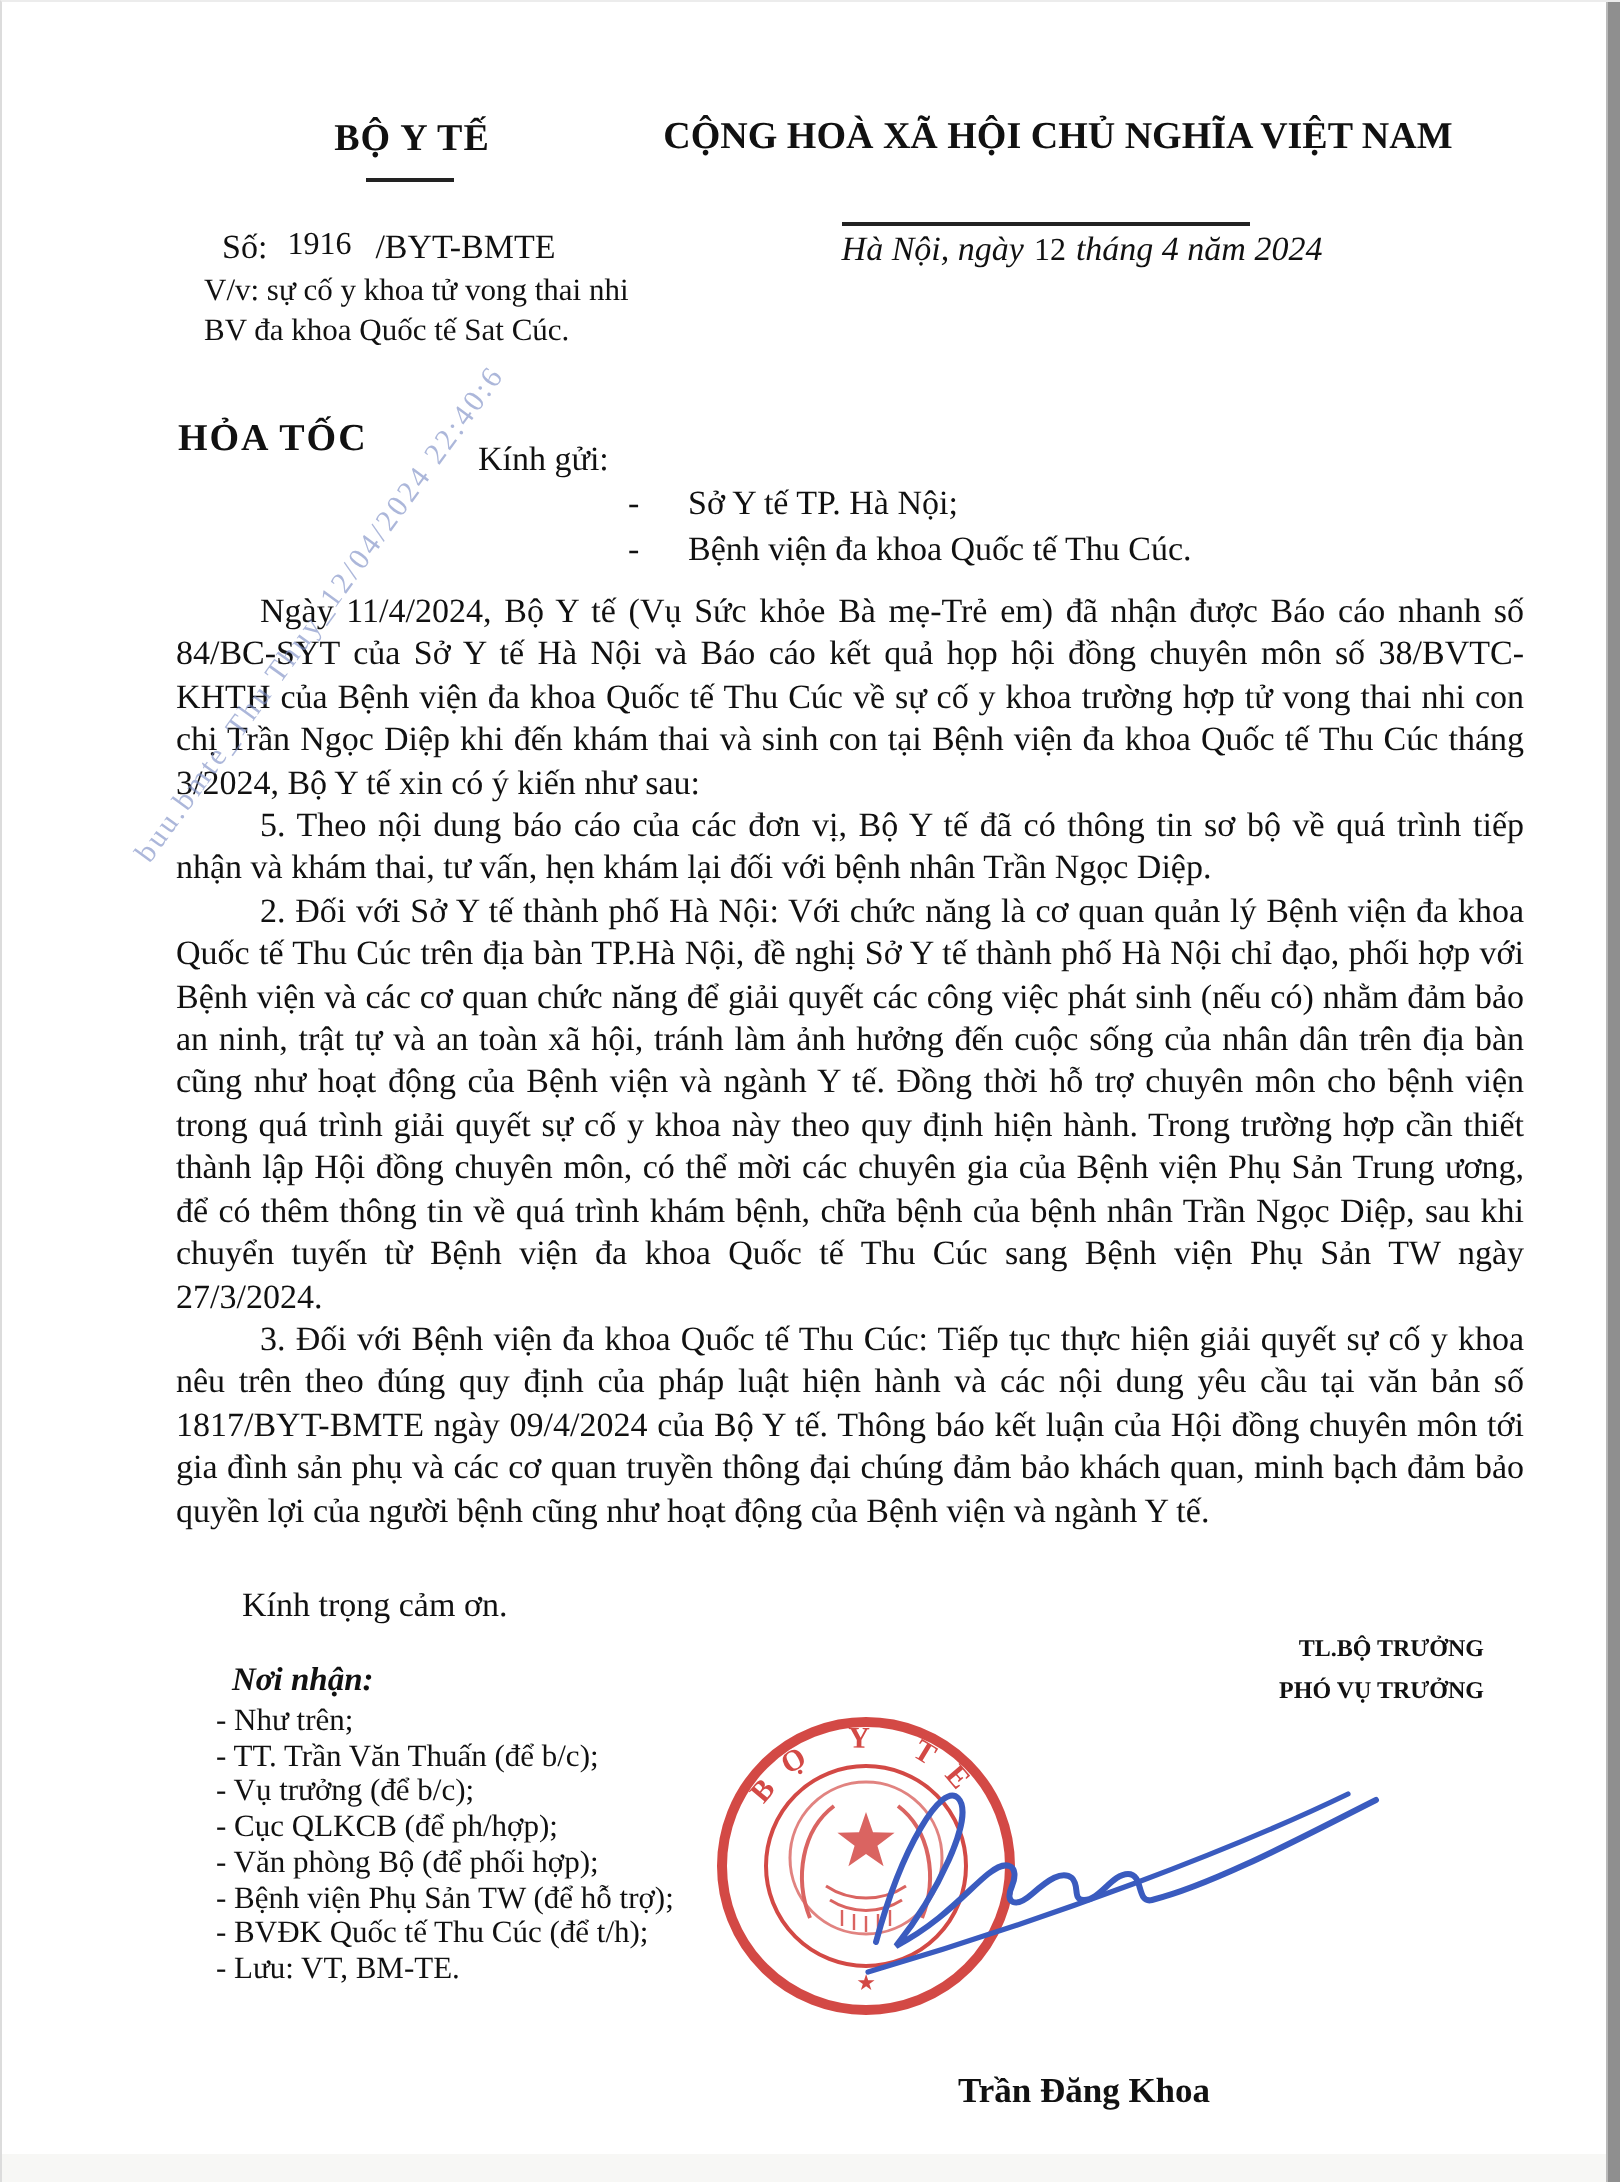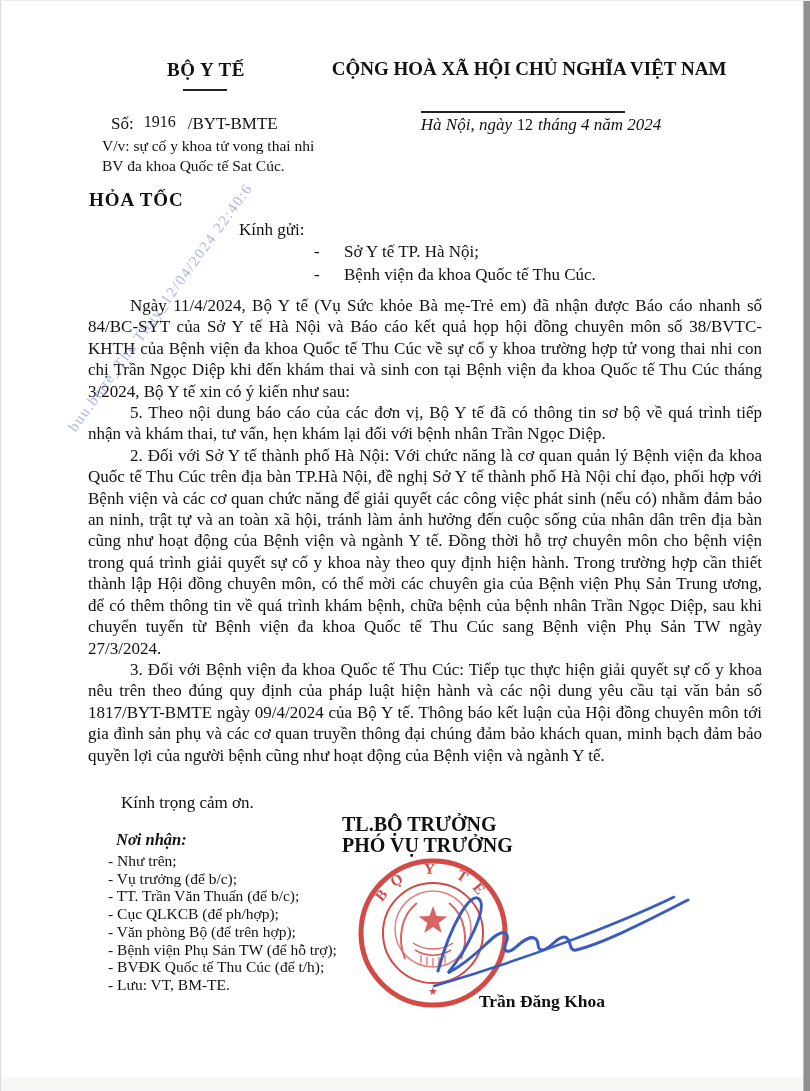--- a/index.html
+++ b/index.html
@@ -32,33 +32,33 @@
   .agency-underline{left:182px;top:88px;width:44px;height:2px;background:#222;}
   .nat1{left:318px;top:57px;width:420px;text-align:center;font-weight:bold;font-size:19px;}
   .nat2{left:318px;top:85px;width:420px;text-align:center;font-weight:bold;font-size:17.5px;}
   .nat-underline{left:420px;top:110px;width:204px;height:2px;background:#222;}
   .so-line{left:110px;top:113px;font-size:17px;white-space:nowrap;}
   .so-number{font-size:16px;position:relative;top:-2px;margin:0 12px 0 10px;}
   .subject1{left:101px;top:136px;font-size:15.5px;}
   .subject2{left:101px;top:156px;font-size:15.5px;}
   .date-line{left:390px;top:114px;width:300px;text-align:center;font-style:italic;font-size:17px;white-space:nowrap;}
   .date-day{font-style:normal;font-size:16px;margin:0 5px;}
-  .urgency{left:88px;top:188px;font-weight:bold;font-size:19px;letter-spacing:1px;}
+  .urgency{left:88px;top:208px;font-weight:bold;font-size:19px;letter-spacing:1px;}
   
   .kinh-gui{left:238px;top:219px;font-size:17px;}
   .recipients{left:313px;top:241px;font-size:17px;}
   .recipient-row{height:23px;white-space:nowrap;}
   .recipient-row .dash{display:inline-block;width:30px;}
   
   .body-text{left:87px;top:294px;width:674px;text-align:justify;font-size:17px;line-height:21.4px;}
   .body-text p{margin:0;text-indent:42px;}
   .closing{left:120px;top:792px;font-size:17px;}
   
-  .sign-block{left:341px;top:813px;width:400px;text-align:left;font-weight:bold;font-size:20px;line-height:20.6px;z-index:10;}
-  .signer-name{left:391px;top:990px;width:300px;text-align:center;font-weight:bold;font-size:17.5px;z-index:12;}
+  .sign-block{left:341px;top:813px;width:400px;text-align:right;font-weight:bold;font-size:12px;line-height:20.6px;z-index:10;}
+  .signer-name{left:391px;top:1034px;width:300px;text-align:center;font-weight:bold;font-size:17.5px;z-index:12;}
   .seal-box{left:354px;top:854px;width:156px;height:156px;z-index:11;opacity:.92;}
   .sig-box{left:375px;top:852px;width:335px;height:145px;z-index:13;}
   .seal-stroke{stroke:var(--seal-red);fill:none;}
   .seal-fill{fill:var(--seal-red);}
   .seal-arc-text{fill:var(--seal-red);font-weight:bold;font-size:15px;letter-spacing:9px;font-family:"Liberation Serif","DejaVu Serif",serif;}
   .sig-stroke{stroke:var(--sig-blue);fill:none;stroke-linecap:round;}
   
   .noi-nhan-label{left:115px;top:829px;font-weight:bold;font-style:italic;font-size:16.5px;}
   .noi-nhan-list{left:107px;top:851px;font-size:15.5px;line-height:17.7px;}
 </style>
@@ -133,24 +133,24 @@
          C 164,90 160,97 166,97 C 174,97 180,84 188,84
          C 196,84 192,99 200,97 C 232,89 282,62 312,47"></path>
     <path class="sig-stroke" stroke-width="2.6" d="M 298,44 C 240,72 150,106 58,133"></path>
   </svg>
 
   <div class="abs signer-name">Trần Đăng Khoa</div>
 
   <div class="abs noi-nhan-label">Nơi nhận:</div>
   <div class="abs noi-nhan-list">
     <div>- Như trên;</div>
+    <div>- TT. Trần Văn Thuấn (để b/c);</div>
     <div>- Vụ trưởng (để b/c);</div>
-    <div>- TT. Trần Văn Thuấn (để b/c);</div>
     <div>- Cục QLKCB (để ph/hợp);</div>
-    <div>- Văn phòng Bộ (để trên hợp);</div>
+    <div>- Văn phòng Bộ (để phối hợp);</div>
     <div>- Bệnh viện Phụ Sản TW (để hỗ trợ);</div>
     <div>- BVĐK Quốc tế Thu Cúc (để t/h);</div>
     <div>- Lưu: VT, BM-TE.</div>
   </div>
 
   <div class="abs bottom-gap"></div>
   <div class="abs right-edge"></div>
 
 </div>
 

